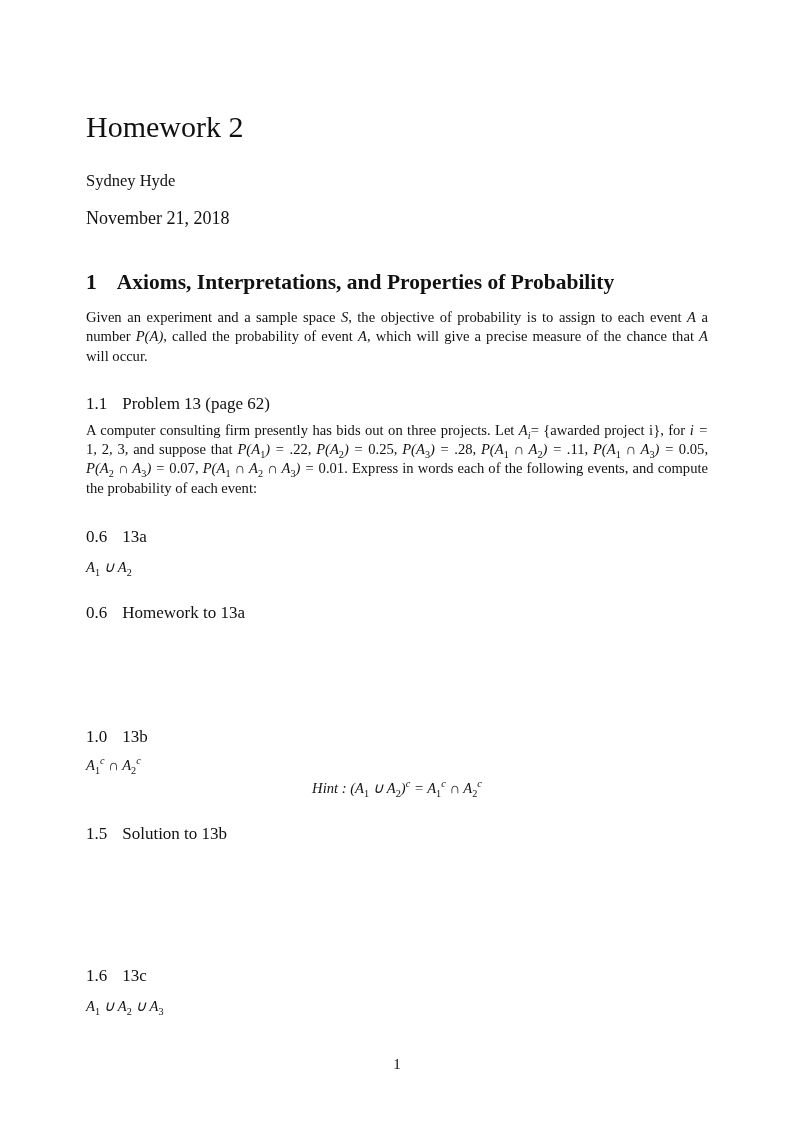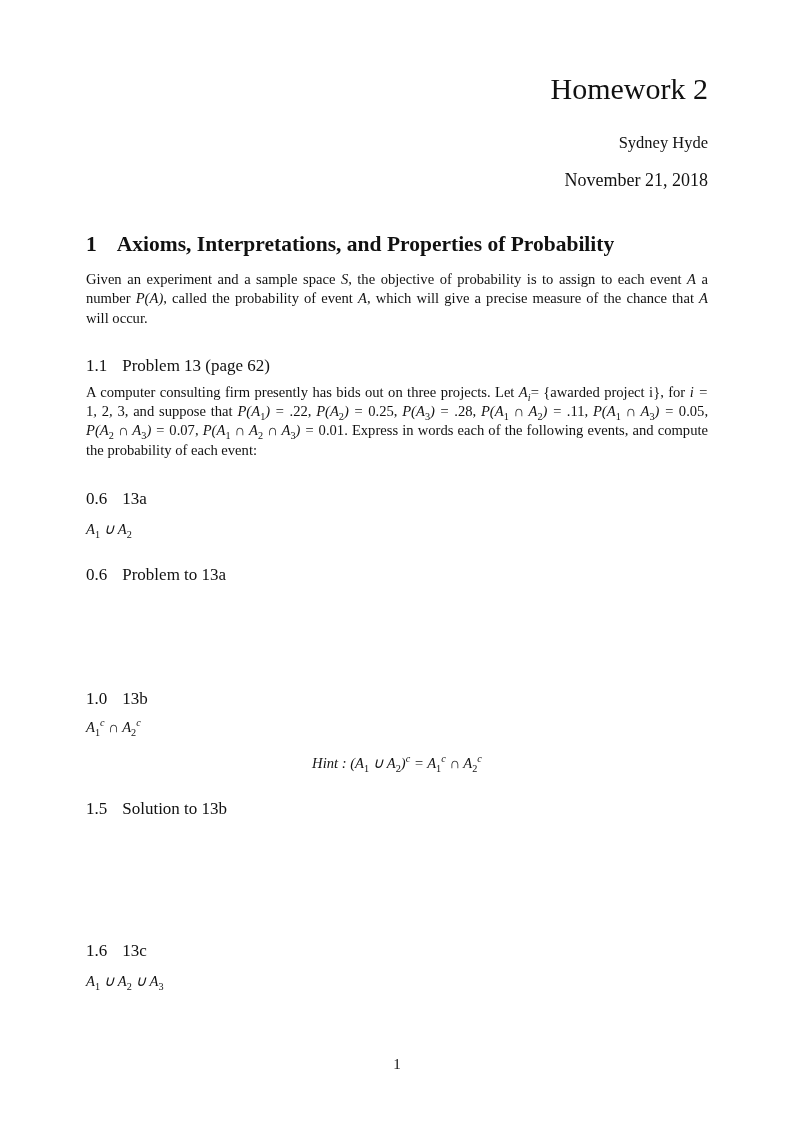--- a/index.html
+++ b/index.html
@@ -10,41 +10,41 @@
     height: 1123px;
     margin: 0 auto;
     position: relative;
     background: #ffffff;
     color: #111111;
     font-family: "Liberation Serif", serif;
     overflow: hidden;
   }
   .content { padding: 0 86px; }
 
-  .titleblock { text-align: right; padding-top: 71px; }
+  .titleblock { text-align: left; padding-top: 109px; }
   .doc-title  { font-size: 30px; font-weight: normal; line-height: 36px; }
   .doc-author { font-size: 16.5px; line-height: 20px; margin-top: 26px; }
   .doc-date   { font-size: 18px; line-height: 20px; margin-top: 17px; }
 
   .sec-heading {
     font-size: 21.5px; font-weight: bold; line-height: 27px; margin-top: 41px;
   }
   .sec-heading .num { margin-right: 20px; }
 
   .sub-heading {
     font-size: 17px; font-weight: normal; line-height: 21px; margin-top: 26px;
   }
   .sub-heading .num { margin-right: 15px; }
 
   .para {
     font-size: 14.6px; line-height: 19.3px; text-align: justify; margin-top: 12px;
   }
 
   .mathline { font-size: 14.6px; line-height: 19px; margin-top: 11px; }
-  .hintline { font-size: 14.6px; line-height: 19px; margin-top: 17px; text-align: center; }
+  .hintline { font-size: 14.6px; line-height: 19px; margin-top: 4px; text-align: center; }
 
   .math { font-style: italic; }
   .math .rm { font-style: normal; }
   .math sub, .math sup { font-size: 70%; line-height: 0; }
 
   .solution-space { height: 103px; }
   .solution-space.b { height: 105px; }
 
   .page-number {
     position: absolute; bottom: 50px; left: 0; right: 0;
@@ -75,21 +75,21 @@
 
     <div class="para" style="margin-top:7px">A computer consulting firm presently has bids out on three projects. Let <span class="math">A<sub>i</sub></span>= {awarded project i}, for <span class="math">i = <span class="rm">1</span>, <span class="rm">2</span>, <span class="rm">3</span></span>, and suppose that <span class="math">P(A<sub><span class="rm">1</span></sub>) = <span class="rm">.22</span></span>, <span class="math">P(A<sub><span class="rm">2</span></sub>) = <span class="rm">0.25</span></span>, <span class="math">P(A<sub><span class="rm">3</span></sub>) = <span class="rm">.28</span></span>, <span class="math">P(A<sub><span class="rm">1</span></sub> ∩ A<sub><span class="rm">2</span></sub>) = <span class="rm">.11</span></span>, <span class="math">P(A<sub><span class="rm">1</span></sub> ∩ A<sub><span class="rm">3</span></sub>) = <span class="rm">0.05</span></span>, <span class="math">P(A<sub><span class="rm">2</span></sub> ∩ A<sub><span class="rm">3</span></sub>) = <span class="rm">0.07</span></span>, <span class="math">P(A<sub><span class="rm">1</span></sub> ∩ A<sub><span class="rm">2</span></sub> ∩ A<sub><span class="rm">3</span></sub>) = <span class="rm">0.01</span></span>. Express in words each of the following events, and compute the probability of each event:</div>
 
     <div class="sub-heading" style="margin-top:28px">
       <span class="num">0.6</span><span>13a</span>
     </div>
 
     <div class="mathline"><span class="math">A<sub><span class="rm">1</span></sub> ∪ A<sub><span class="rm">2</span></sub></span></div>
 
     <div class="sub-heading" style="margin-top:25px">
-      <span class="num">0.6</span><span>Problem to 13a</span>
+      <span class="num">0.6</span><span>Homework to 13a</span>
     </div>
 
     <div class="solution-space"></div>
 
     <div class="sub-heading" style="margin-top:0">
       <span class="num">1.0</span><span>13b</span>
     </div>
 
     <div class="mathline" style="margin-top:9px"><span class="math">A<sub><span class="rm">1</span></sub><sup>c</sup> ∩ A<sub><span class="rm">2</span></sub><sup>c</sup></span></div>
 

